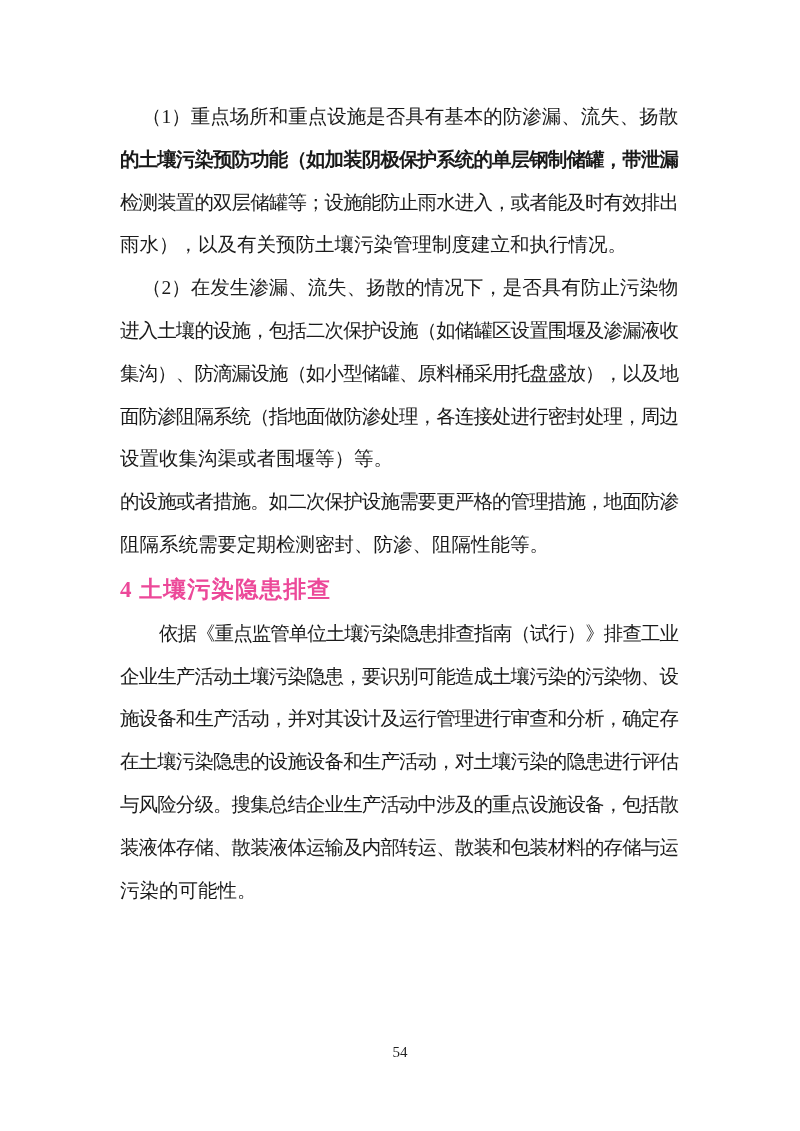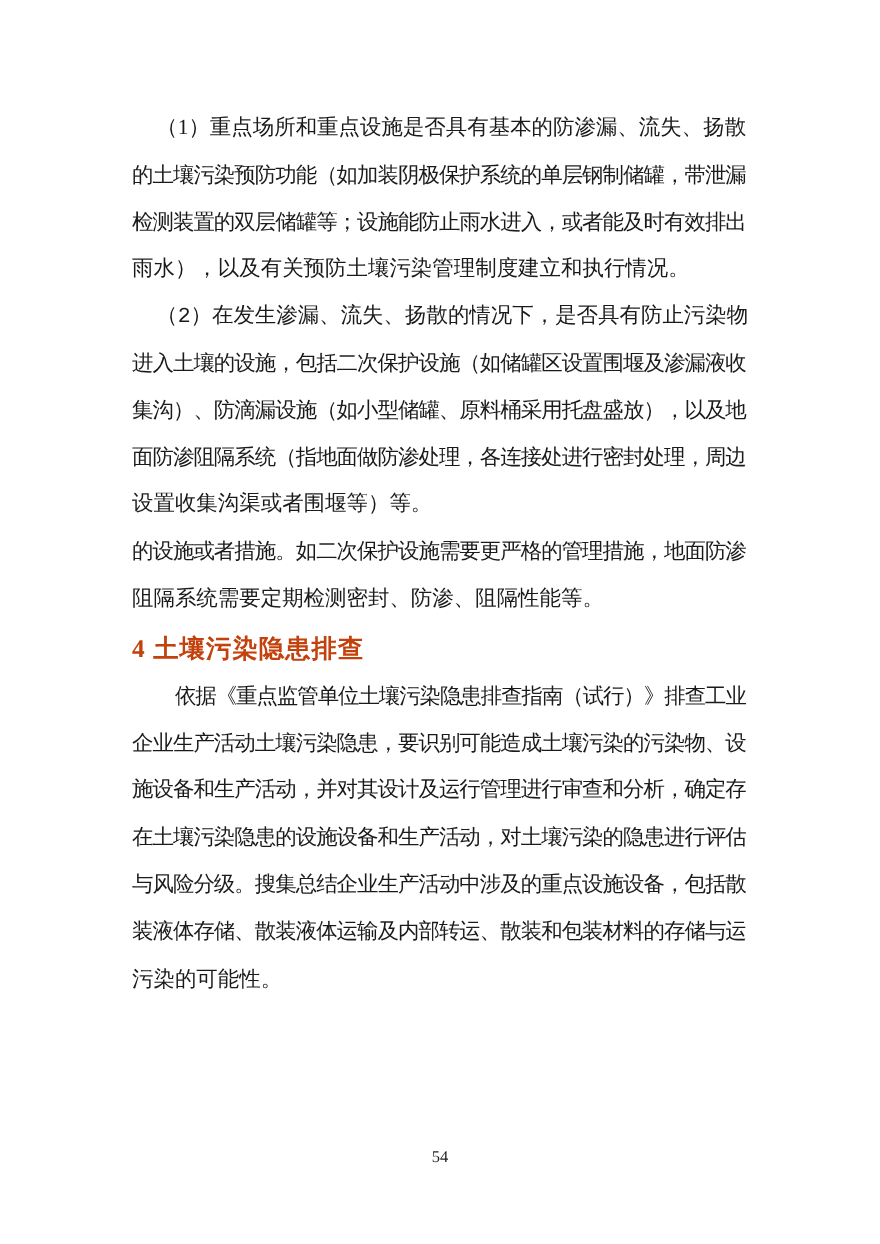--- a/index.html
+++ b/index.html
@@ -27,43 +27,43 @@
     white-space: nowrap;
     overflow: visible;
   }
   .line.indent { text-indent: 39px; }
   .line.indent-p { text-indent: 22px; }
   .line.heading {
     height: 46px;
     line-height: 46px;
     font-size: 23px;
     font-weight: bold;
-    color: #c2410c;
+    color: #ec4899;
     letter-spacing: 1px;
   }
   .pagenum {
     position: absolute;
     top: 1042px; left: 0;
     width: 800px;
     text-align: center;
     font-size: 15px;
     line-height: 20px;
     color: #222222;
   }
 </style>
 </head>
 <body>
 
 <div class="page">
   <div class="doc" id="doc">
       <div class="line indent-p j" style="letter-spacing: 0px;">（1）重点场所和重点设施是否具有基本的防渗漏、流失、扬散</div>
-      <div class="line j" style="letter-spacing: -0.9px;">的土壤污染预防功能（如加装阴极保护系统的单层钢制储罐，带泄漏</div>
+      <div class="line j" style="letter-spacing: -0.9px; font-weight: bold;">的土壤污染预防功能（如加装阴极保护系统的单层钢制储罐，带泄漏</div>
       <div class="line j" style="letter-spacing: -0.9px;">检测装置的双层储罐等；设施能防止雨水进入，或者能及时有效排出</div>
       <div class="line" style="letter-spacing: 0px;">雨水），以及有关预防土壤污染管理制度建立和执行情况。</div>
-      <div class="line indent-p j" style="letter-spacing: 0px; font-family: Liberation Mono, monospace;">（2）在发生渗漏、流失、扬散的情况下，是否具有防止污染物</div>
+      <div class="line indent-p j" style="letter-spacing: 0px;">（2）在发生渗漏、流失、扬散的情况下，是否具有防止污染物</div>
       <div class="line j" style="letter-spacing: -0.9px;">进入土壤的设施，包括二次保护设施（如储罐区设置围堰及渗漏液收</div>
       <div class="line j" style="letter-spacing: -0.9px;">集沟）、防滴漏设施（如小型储罐、原料桶采用托盘盛放），以及地</div>
       <div class="line j" style="letter-spacing: -0.9px;">面防渗阻隔系统（指地面做防渗处理，各连接处进行密封处理，周边</div>
       <div class="line" style="letter-spacing: 0px;">设置收集沟渠或者围堰等）等。</div>
       <div class="line j" style="letter-spacing: -0.9px; text-align: right;">的设施或者措施。如二次保护设施需要更严格的管理措施，地面防渗</div>
       <div class="line" style="letter-spacing: 0px;">阻隔系统需要定期检测密封、防渗、阻隔性能等。</div>
       <div class="line heading">4 土壤污染隐患排查</div>
       <div class="line indent j" style="letter-spacing: -0.964286px;">依据《重点监管单位土壤污染隐患排查指南（试行）》排查工业</div>
       <div class="line j" style="letter-spacing: -0.9px;">企业生产活动土壤污染隐患，要识别可能造成土壤污染的污染物、设</div>
       <div class="line j" style="letter-spacing: -0.9px;">施设备和生产活动，并对其设计及运行管理进行审查和分析，确定存</div>

